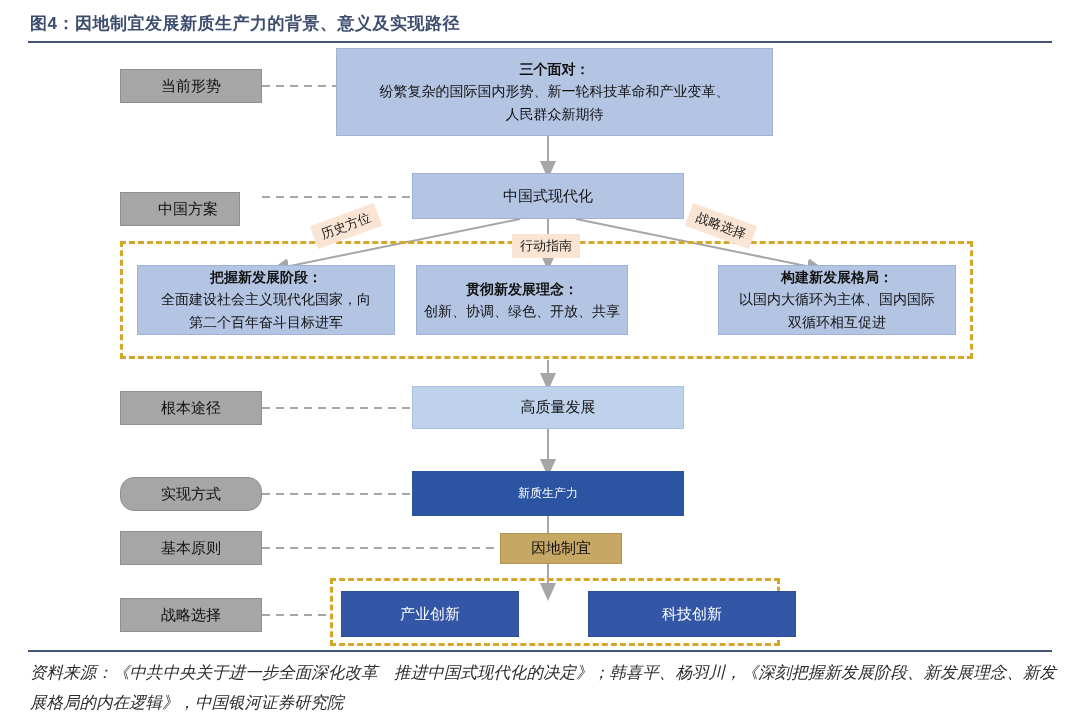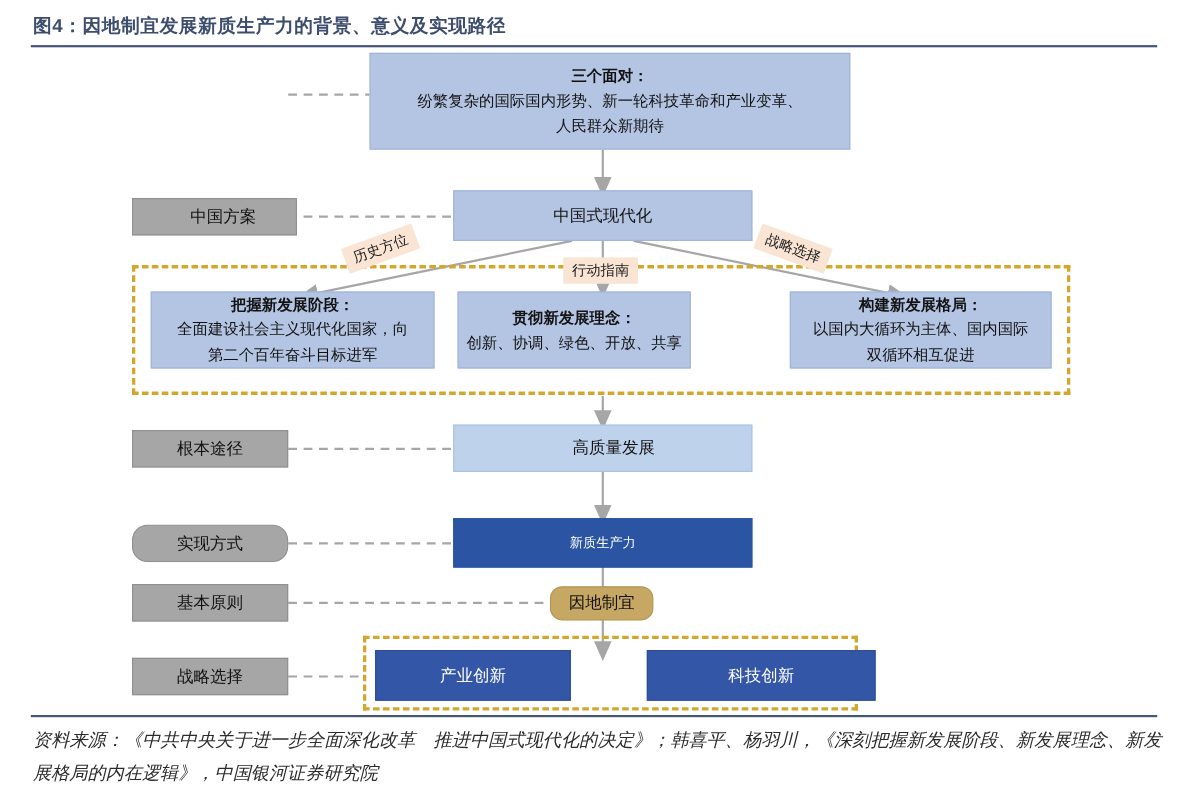--- a/index.html
+++ b/index.html
@@ -181,22 +181,25 @@
 
     <line x1="548" y1="429" x2="548" y2="468" stroke="#a6a6a6" stroke-width="2" marker-end="url(#arrow-gray)"></line>
 
     <line x1="548" y1="515" x2="548" y2="592" stroke="#a6a6a6" stroke-width="2" marker-end="url(#arrow-gray)"></line>
   </svg>
 
   <div class="dash-region" style="left:120px; top:241px; width:853px; height:118px;"></div>
 
   <div class="dash-region" style="left:330px; top:578px; width:450px; height:68px;"></div>
 
-
-  <div class="node gray-label" style="left:120px; top:180px; width:150px; height:34px;padding-left:16px;">
+  <div class="node gray-label" style="left:120px; top:69px; width:142px; height:34px;">
+    <span>当前形势</span>
+  </div>
+
+  <div class="node gray-label" style="left:120px; top:192px; width:120px; height:34px;padding-left:16px;">
     <span>中国方案</span>
   </div>
 
   <div class="node gray-label" style="left:120px; top:391px; width:142px; height:34px;">
     <span>根本途径</span>
   </div>
 
   <div class="node gray-label" style="left:120px; top:477px; width:142px; height:34px;border-radius:14px;">
     <span>实现方式</span>
   </div>
@@ -249,21 +252,21 @@
   </div>
 
   <div class="node blue-light" style="left:412px; top:386px; width:272px; height:43px;padding-left:20px;">
     <span style="font-size:15px;">高质量发展</span>
   </div>
 
   <div class="node blue-dark" style="left:412px; top:471px; width:272px; height:45px;">
     <span>新质生产力</span>
   </div>
 
-  <div class="node tan-box" style="left:500px; top:533px; width:94px; height:31px;border-radius:11px;">
+  <div class="node tan-box" style="left:500px; top:533px; width:122px; height:31px;">
     <span>因地制宜</span>
   </div>
 
   <div class="node blue-deep" style="left:341px; top:591px; width:178px; height:46px;">
     <span>产业创新</span>
   </div>
 
   <div class="node blue-deep" style="left:588px; top:591px; width:208px; height:46px;">
     <span>科技创新</span>
   </div>

